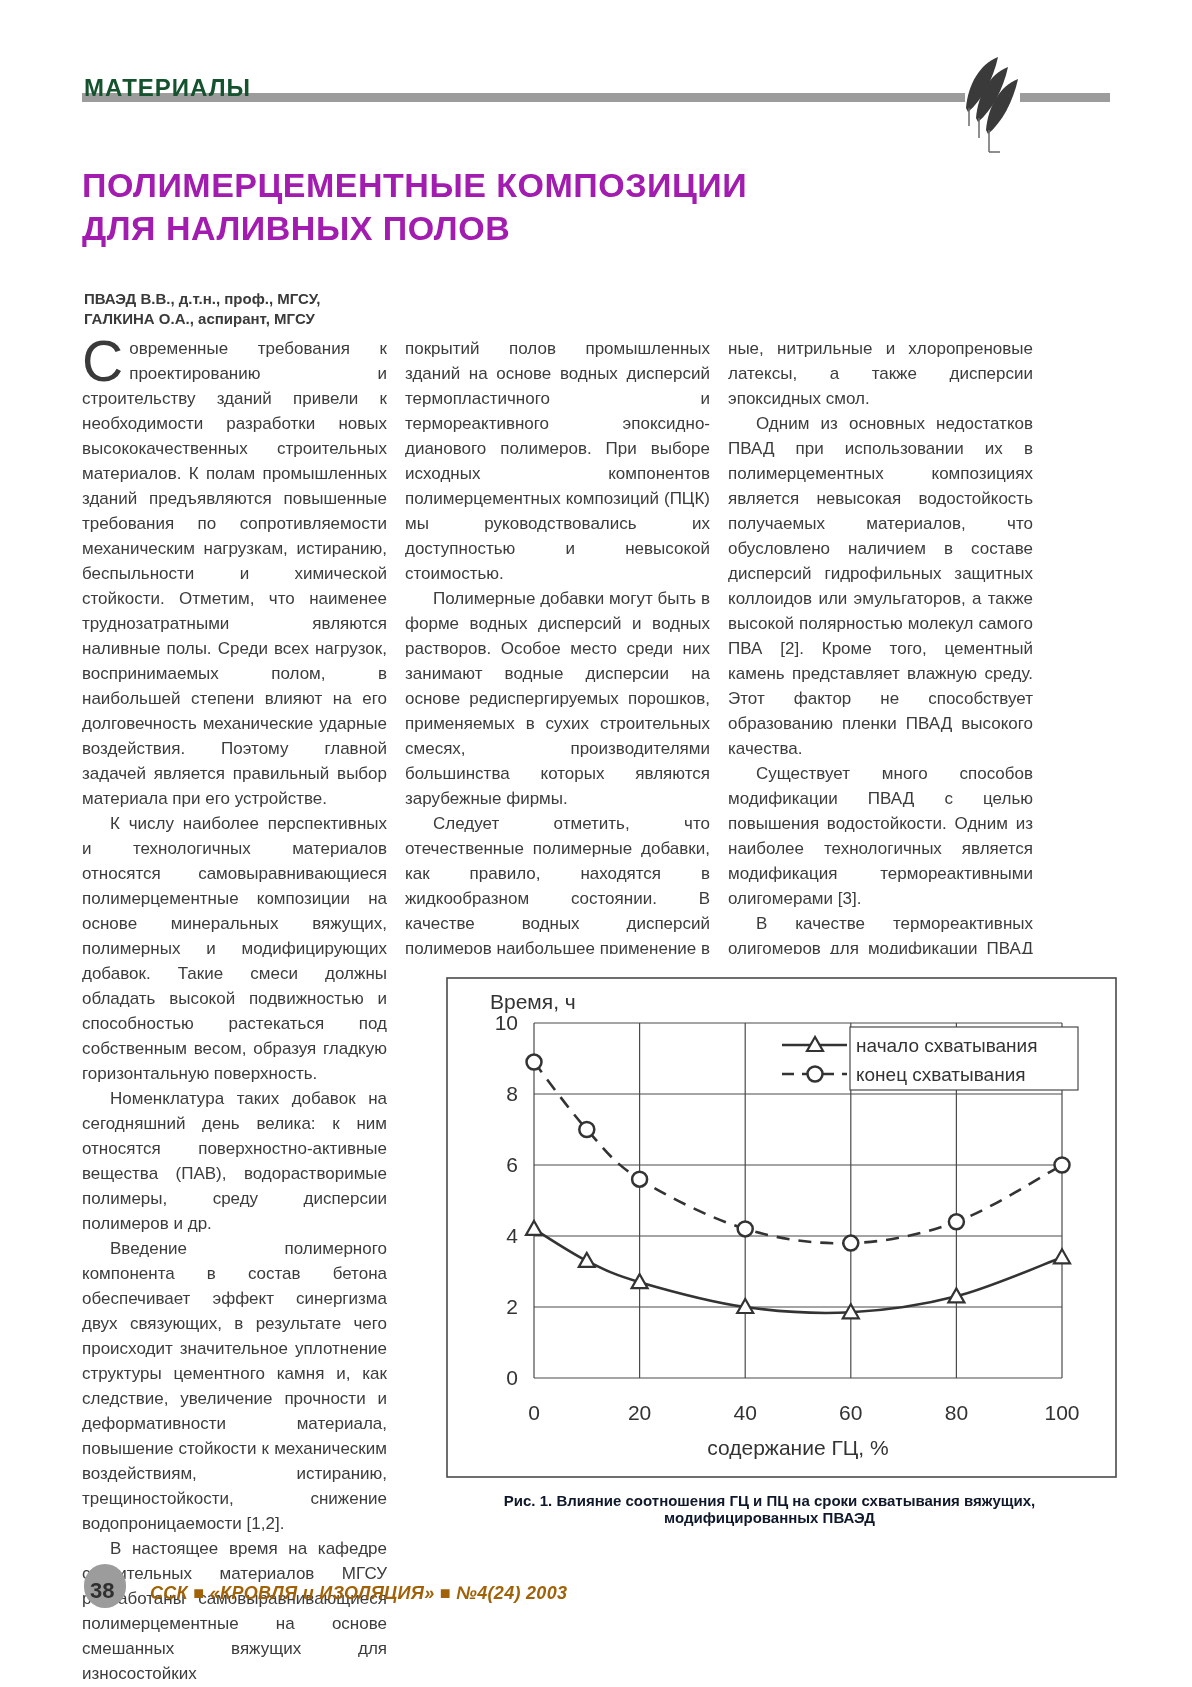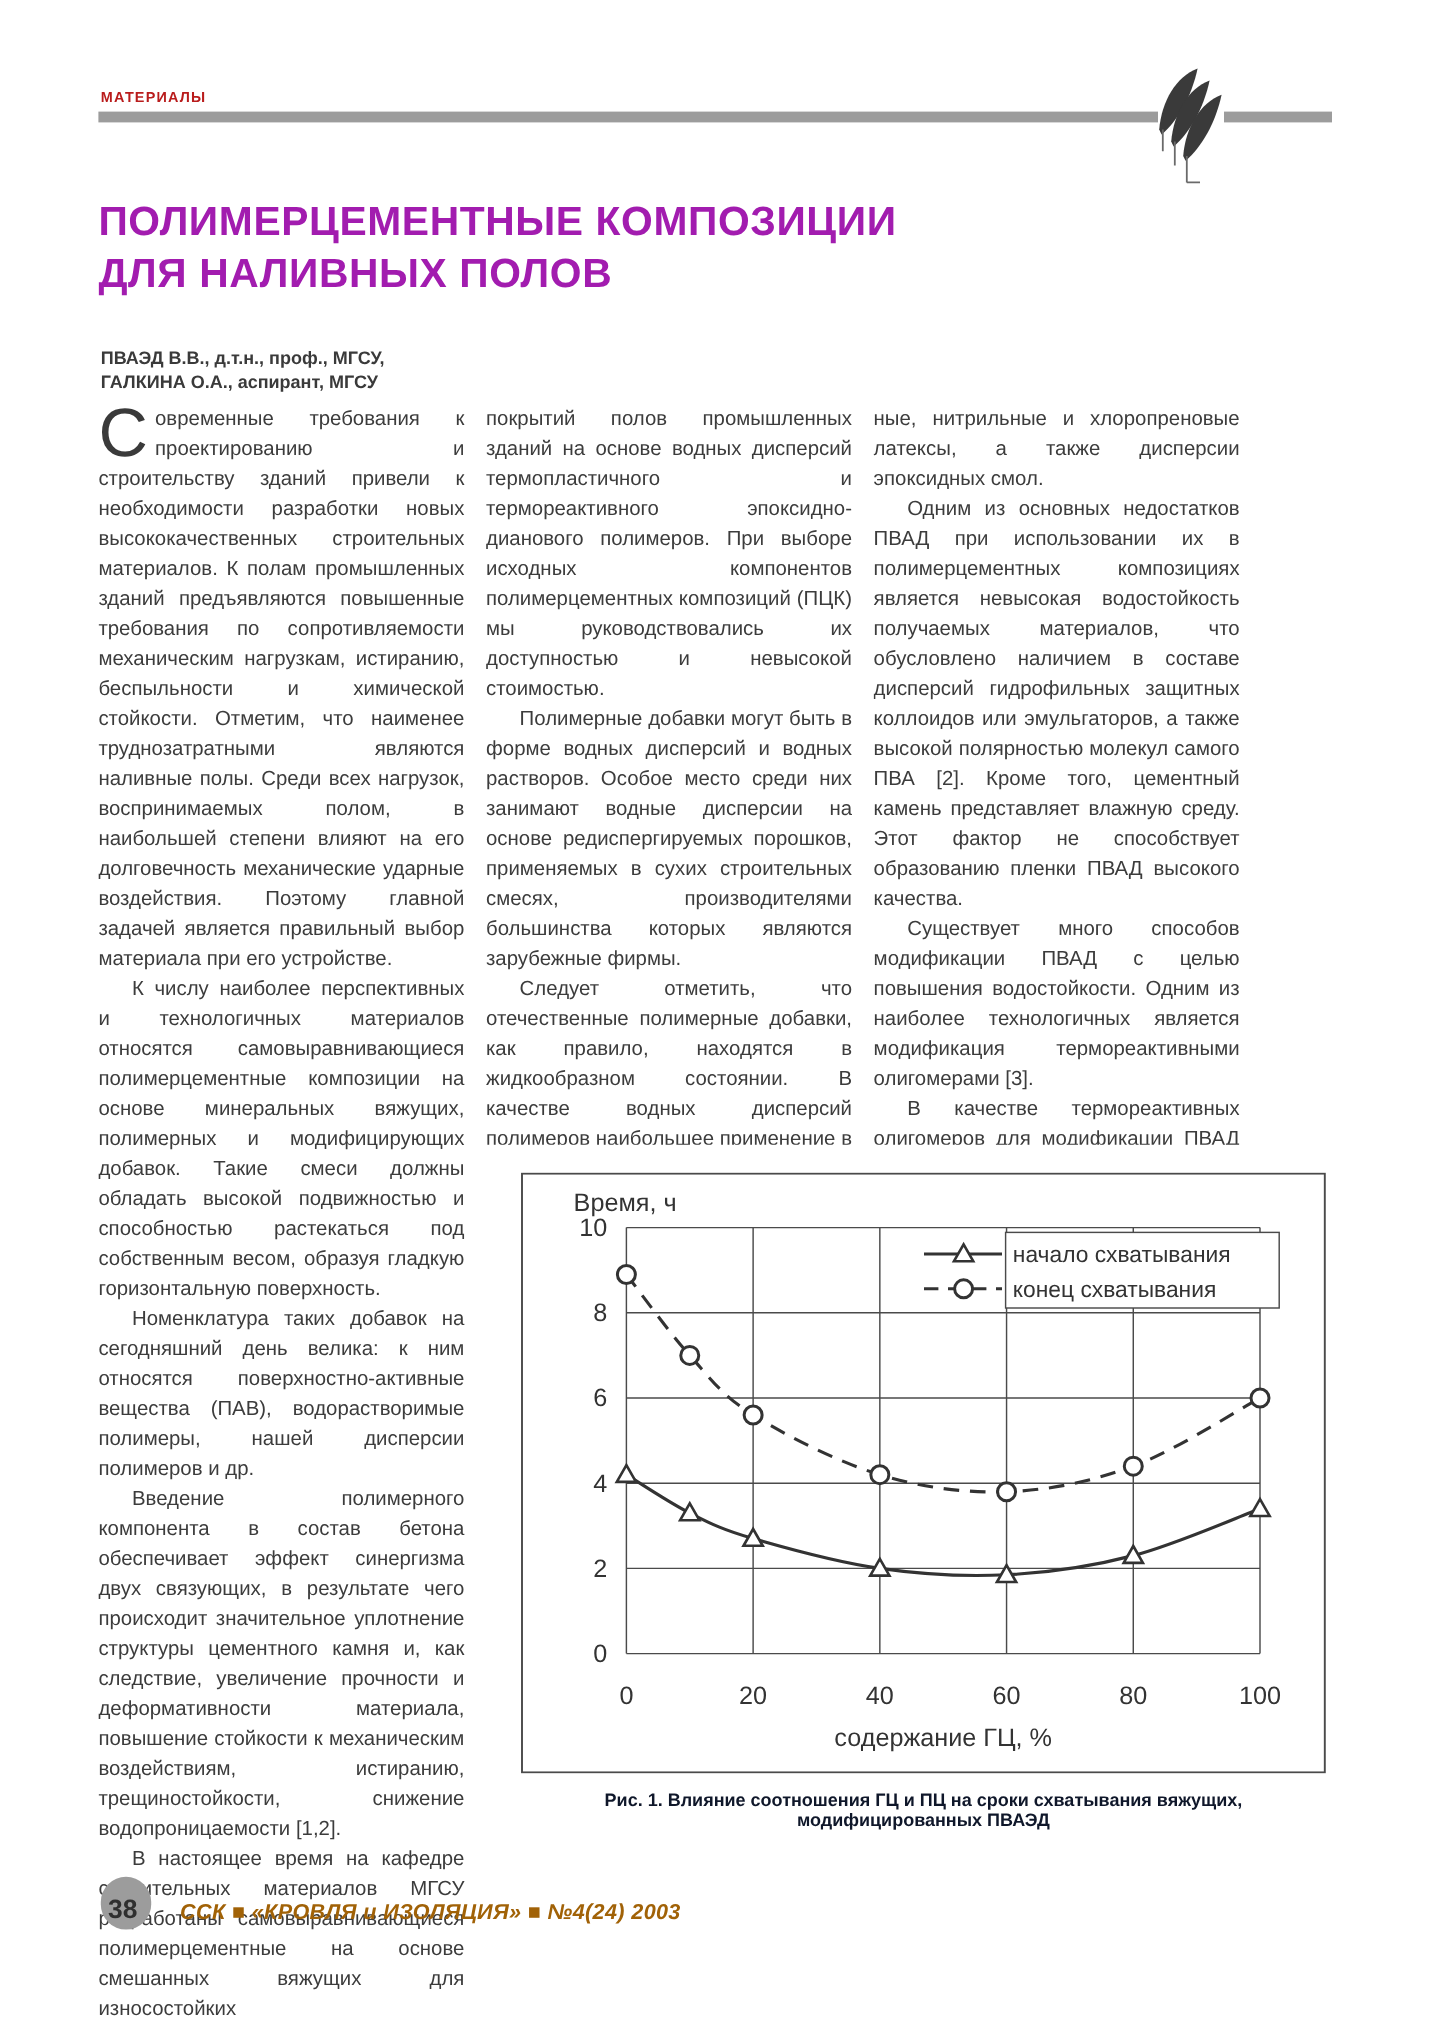--- a/index.html
+++ b/index.html
@@ -1,21 +1,21 @@
 <!DOCTYPE html>
 <html lang="ru"><head>
 <meta charset="utf-8">
 <style>
   html,body{margin:0;padding:0;background:#ffffff;}
   .page{position:relative;width:1192px;height:1687px;background:#fff;overflow:hidden;
         font-family:"Liberation Sans","DejaVu Sans",sans-serif;color:#3a3a3a;}
 
   
-  .section-label{position:absolute;left:84px;top:74px;font-size:12px;font-weight:bold;
-     letter-spacing:1px;color:#b91c1c;z-index:2;}
+  .section-label{position:absolute;left:84px;top:74px;font-size:24px;font-weight:bold;
+     letter-spacing:1px;color:#14532d;z-index:2;}
   .rule{position:absolute;top:93px;height:9px;background:#9c9c9c;}
   .rule-left{left:82px;width:883px;}
   .rule-right{left:1020px;width:90px;}
   .logo{position:absolute;left:960px;top:56px;width:62px;height:104px;}
 
   
   .title{position:absolute;left:82px;top:164px;font-size:34px;line-height:43px;
      font-weight:bold;color:#a21caf;letter-spacing:.5px;}
   .authors{position:absolute;left:84px;top:289px;font-size:15px;line-height:20px;
      font-weight:bold;color:#3a3a3a;}
@@ -23,21 +23,21 @@
   
   .cols{position:absolute;left:82px;top:336px;width:951px;display:grid;
      grid-template-columns:305px 305px 305px;column-gap:18px;}
   .col{font-size:17px;line-height:25px;text-align:justify;color:#3c3c3c;}
   .col-2,.col-3{height:618px;overflow:hidden;}
   .col p{margin:0;text-indent:28px;}
   .col p.first,.col p.cont{text-indent:0;}
   .dropcap{float:left;font-size:57px;line-height:46px;padding:2px 6px 0 0;color:#3a3a3a;}
 
   
-  .figure{position:absolute;left:434px;top:977px;width:559px;height:501px;}
+  .figure{position:absolute;left:446px;top:977px;width:559px;height:501px;}
   .caption{position:absolute;left:434px;top:1492px;width:671px;text-align:center;
      font-size:15px;font-weight:bold;color:#0f172a;}
 
   
   .pagenum-badge{position:absolute;left:84px;top:1564px;width:42px;height:44px;
      background:#9c9c9c;border-radius:21px;}
   .pagenum{position:absolute;left:6px;bottom:4px;font-size:22px;font-weight:bold;color:#2f2f2f;}
   .journal-line{position:absolute;left:150px;top:1583px;font-size:18px;font-weight:bold;
      color:#a16207;letter-spacing:.3px;font-style:italic;}
 </style>
@@ -63,21 +63,21 @@
 
   <div class="authors">
     <div>ПВАЭД В.В., д.т.н., проф., МГСУ,</div>
     <div>ГАЛКИНА О.А., аспирант, МГСУ</div>
   </div>
 
   <div class="cols">
     <div class="col col-1">
       <p class="first"><span class="dropcap">С</span><span>овременные требования к проектированию и строительству зданий привели к необходимости разработки новых высококачественных строительных материалов. К полам промышленных зданий предъявляются повышенные требования по сопротивляемости механическим нагрузкам, истиранию, беспыльности и химической стойкости. Отметим, что наименее труднозатратными являются наливные полы. Среди всех нагрузок, воспринимаемых полом, в наибольшей степени влияют на его долговечность механические ударные воздействия. Поэтому главной задачей является правильный выбор материала при его устройстве.</span></p>
       <p>К числу наиболее перспективных и технологичных материалов относятся самовыравнивающиеся полимерцементные композиции на основе минеральных вяжущих, полимерных и модифицирующих добавок. Такие смеси должны обладать высокой подвижностью и способностью растекаться под собственным весом, образуя гладкую горизонтальную поверхность.</p>
-      <p>Номенклатура таких добавок на сегодняшний день велика: к ним относятся поверхностно-активные вещества (ПАВ), водорастворимые полимеры, нашей дисперсии полимеров и др.</p>
+      <p>Номенклатура таких добавок на сегодняшний день велика: к ним относятся поверхностно-активные вещества (ПАВ), водорастворимые полимеры, среду дисперсии полимеров и др.</p>
       <p>Введение полимерного компонента в состав бетона обеспечивает эффект синергизма двух связующих, в результате чего происходит значительное уплотнение структуры цементного камня и, как следствие, увеличение прочности и деформативности материала, повышение стойкости к механическим воздействиям, истиранию, трещиностойкости, снижение водопроницаемости [1,2].</p>
       <p>В настоящее время на кафедре строительных материалов МГСУ разработаны самовыравнивающиеся полимерцементные на основе смешанных вяжущих для износостойких</p>
     </div>
     <div class="col col-2">
       <p class="cont">покрытий полов промышленных зданий на основе водных дисперсий термопластичного и термореактивного эпоксидно-дианового полимеров. При выборе исходных компонентов полимерцементных композиций (ПЦК) мы руководствовались их доступностью и невысокой стоимостью.</p>
       <p>Полимерные добавки могут быть в форме водных дисперсий и водных растворов. Особое место среди них занимают водные дисперсии на основе редиспергируемых порошков, применяемых в сухих строительных смесях, производителями большинства которых являются зарубежные фирмы.</p>
       <p>Следует отметить, что отечественные полимерные добавки, как правило, находятся в жидкообразном состоянии. В качестве водных дисперсий полимеров наибольшее применение в нашей стране нашли поливинилацетатные (ПВАД) и поливинилпропионатные дисперсии, дивинилстироль-</p>
     </div>
     <div class="col col-3">
       <p class="cont">ные, нитрильные и хлоропреновые латексы, а также дисперсии эпоксидных смол.</p>

